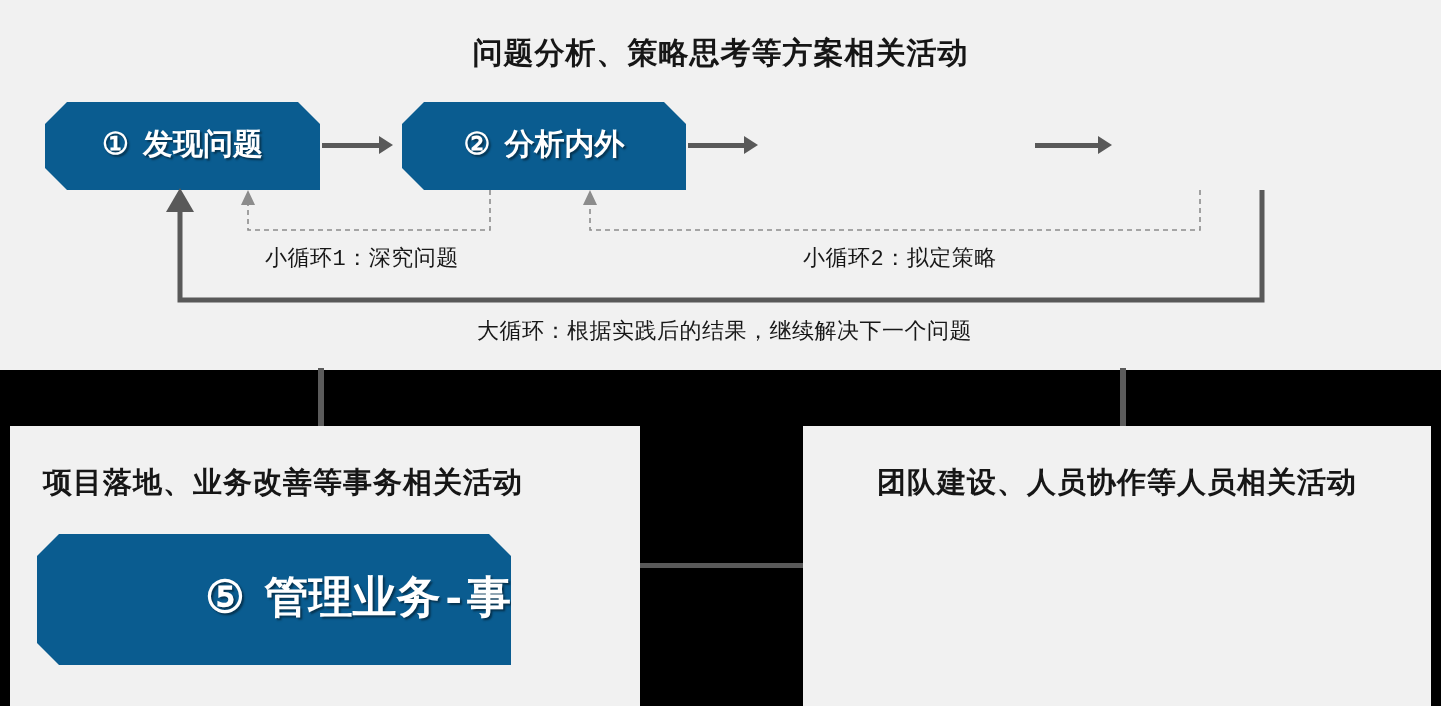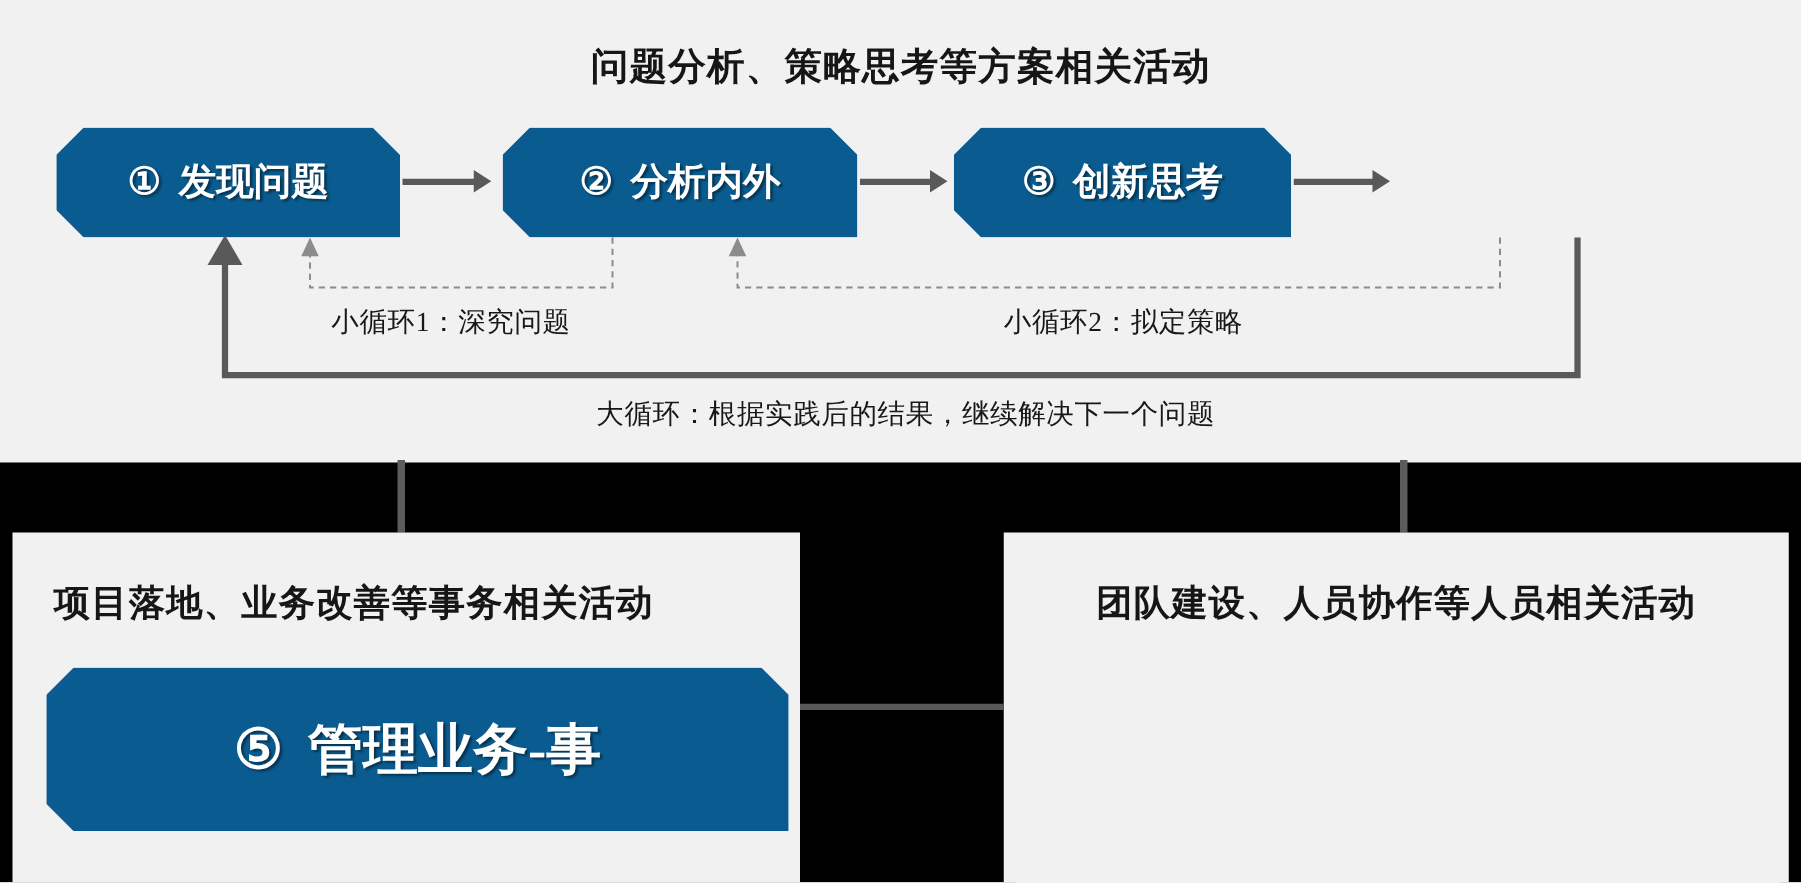--- a/index.html
+++ b/index.html
@@ -6,21 +6,21 @@
   html, body {
     margin: 0;
     padding: 0;
     background: #ffffff;
   }
   #stage {
     position: relative;
     width: 1441px;
     height: 706px;
     background: #f1f1f1;
-    font-family: Liberation Serif, serif;
+    font-family: Liberation Mono, monospace;
     overflow: hidden;
   }
 
   
   #top-section {
     position: absolute;
     left: 0; top: 0;
     width: 1441px; height: 370px;
     background: #f1f1f1;
   }
@@ -146,21 +146,21 @@
     text-align: center;
     white-space: nowrap;
     letter-spacing: 1px;
   }
   #panel-left-title  { left: 10px;  width: 546px; }
   #panel-right-title { left: 803px; width: 628px; }
 
   .role-box { height: 131px; top: 534px; }
   .role-box .chev-label { font-size: 44px; }
   .role-box .chev-num { margin-right: 20px; }
-  #role-5 { left: 37px;  width: 594px; }
+  #role-5 { left: 37px;  width: 474px; justify-content: flex-end; }
   #role-6 { left: 855px; width: 546px; }
 
   
   #gap-divider {
     position: absolute;
     left: 640px; top: 563px;
     width: 163px; height: 5px;
     background: #595959;
   }
 </style>
@@ -174,23 +174,20 @@
     <div class="section-title" id="main-title">问题分析、策略思考等方案相关活动</div>
 
     <div class="chevron step-box" id="step-2">
       <span class="chev-label"><span class="chev-num">②</span><span>分析内外</span></span>
     </div>
 
     <div class="chevron step-box" id="step-1">
       <span class="chev-label"><span class="chev-num">①</span><span>发现问题</span></span>
     </div>
 
-    <div class="chevron step-box" id="step-3">
-      <span class="chev-label"><span class="chev-num">③</span><span>创新思考</span></span>
-    </div>
 
 
     <div class="h-arrow" id="arrow-1-2"></div>
     <div class="h-arrow" id="arrow-2-3"></div>
     <div class="h-arrow" id="arrow-3-4"></div>
 
     <svg id="loops" viewBox="0 0 1441 370">
 
       <g>
         <path d="M 490 190 L 490 230 L 248 230 L 248 202" fill="none" stroke="#8c8c8c" stroke-width="1.6" stroke-dasharray="5,4"></path>

